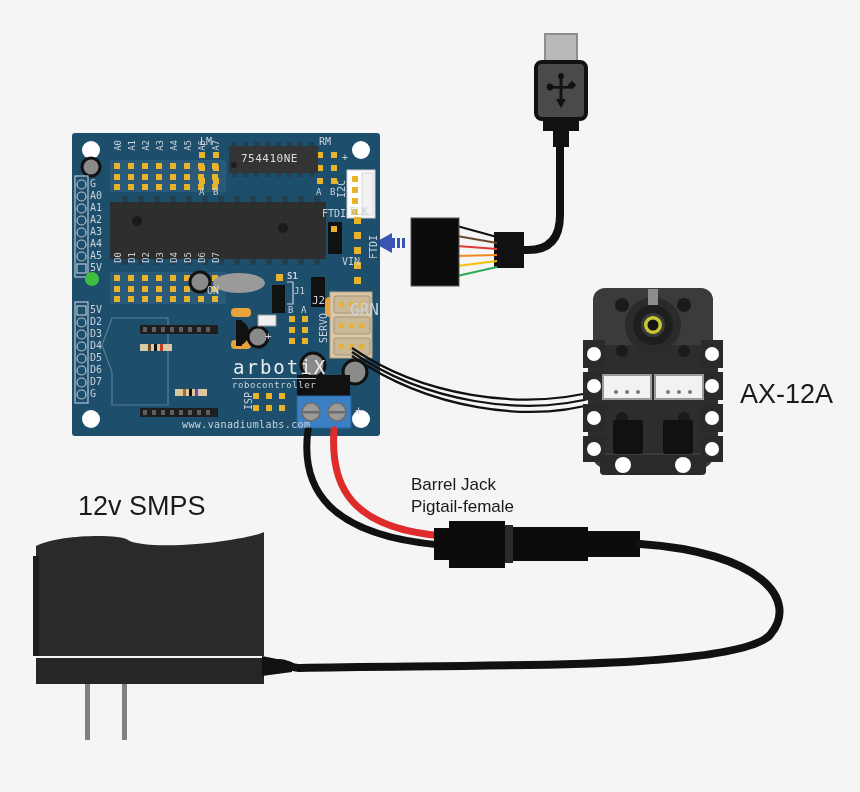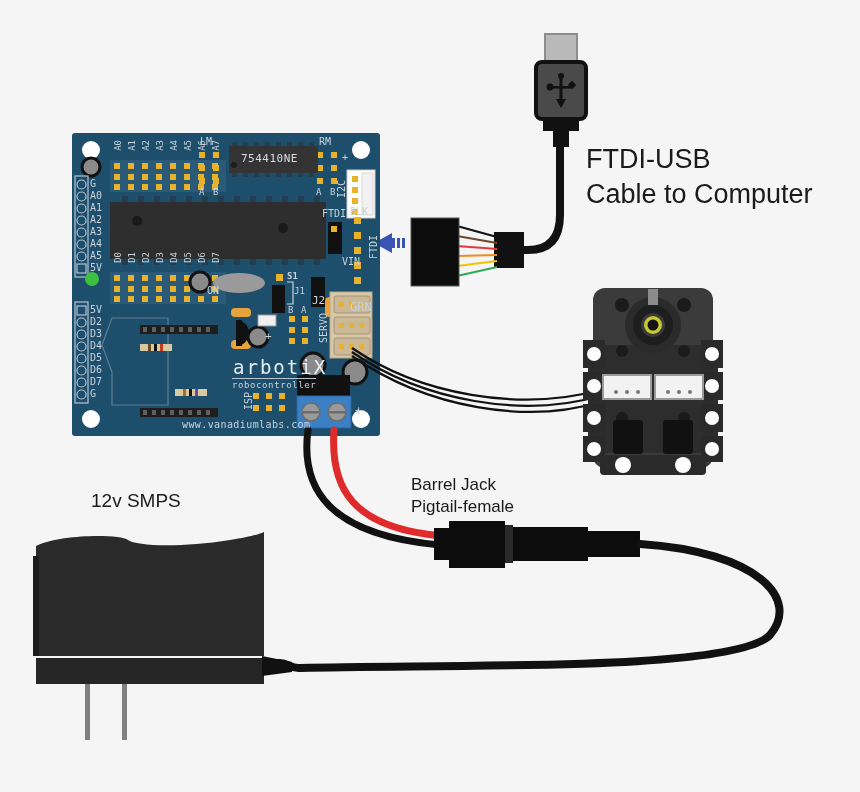--- a/index.html
+++ b/index.html
@@ -14,21 +14,21 @@
   svg.layer{position:absolute;left:0;top:0;width:860px;height:792px;}
   .lbl{
     position:absolute;
     color:#1a1a1a;
     font-family:"Liberation Sans",sans-serif;
     white-space:pre;
     line-height:1.28;
   }
   #label-ftdi-usb{left:586px;top:142px;font-size:27px;}
   #label-ax12a{left:740px;top:377px;font-size:27px;}
-  #label-smps{left:78px;top:489px;font-size:19px;margin-left:13px;}
+  #label-smps{left:78px;top:489px;font-size:27px;}
   #label-barrel{left:411px;top:474px;font-size:17px;}
   .brd-txt{
     position:absolute;color:#c9d3dd;
     font-family:"DejaVu Sans Mono",monospace;
     white-space:pre;user-select:none;
   }
   .vert{writing-mode:vertical-rl;transform:rotate(180deg);}
 </style>
 </head>
 <body>
@@ -531,38 +531,39 @@
     <div class="brd-txt" style="left:342px;top:152px;font-size:10px;">+</div>
     <div class="brd-txt" style="left:265px;top:330px;font-size:11px;">+</div>
     <div class="brd-txt" style="left:355px;top:404px;font-size:12px;">+</div>
 
     <div class="brd-txt" style="left:241px;top:152px;font-size:11px;color:#d9dde0;letter-spacing:0.5px;">754410NE</div>
 
     <div class="brd-txt vert" style="left:336px;top:180px;font-size:10px;">I2C</div>
     <div class="brd-txt" style="left:322px;top:208px;font-size:10px;">FTDI</div>
     <div class="brd-txt" style="left:342px;top:256px;font-size:10px;">VIN</div>
     <div class="brd-txt" style="left:350px;top:206px;font-size:10px;">BLK</div>
-    <div class="brd-txt" style="left:350px;top:300px;font-size:12px;">GRN</div>
+    <div class="brd-txt" style="left:350px;top:300px;font-size:16px;">GRN</div>
     <div class="brd-txt vert" style="left:368px;top:235px;font-size:10px;">FTDI</div>
 
     <div class="brd-txt" style="left:287px;top:271px;font-size:9px;font-weight:bold;">S1</div>
     <div class="brd-txt" style="left:294px;top:286px;font-size:9px;">J1</div>
     <div class="brd-txt" style="left:312px;top:294px;font-size:11px;">J2</div>
     <div class="brd-txt vert" style="left:318px;top:313px;font-size:10px;">SERVO</div>
     <div class="brd-txt" style="left:288px;top:305px;font-size:9px;">B</div>
     <div class="brd-txt" style="left:301px;top:305px;font-size:9px;">A</div>
     <div class="brd-txt vert" style="left:243px;top:392px;font-size:10px;">ISP</div>
     <div class="brd-txt" style="left:207px;top:285px;font-size:10px;">ON</div>
 
     <div style="position:absolute;left:233px;top:356px;color:#e8edf2;font-family:'DejaVu Sans Mono',monospace;font-size:19px;letter-spacing:2px;">arbotiX</div>
     <div style="position:absolute;left:232px;top:378px;width:84px;border-top:1px solid #b9c6d2;"></div>
     <div style="position:absolute;left:232px;top:380px;color:#c9d3dd;font-family:'DejaVu Sans Mono',monospace;font-size:9px;letter-spacing:0.6px;">robocontroller</div>
     <div style="position:absolute;left:182px;top:419px;color:#c9d3dd;font-family:'DejaVu Sans Mono',monospace;font-size:10px;letter-spacing:0.4px;text-align:center;">www.vanadiumlabs.com</div>
   </div>
 
-  <div class="lbl" id="label-ftdi-usb"><span>FTDI-USB</span><br><span>Cable to Computer</span></div>
-
+  <div class="lbl" id="label-ftdi-usb"><br></div>
+
+  <div class="lbl" id="label-ax12a">AX-12A</div>
 
   <div class="lbl" id="label-smps">12v SMPS</div>
 
   <div class="lbl" id="label-barrel"><span>Barrel Jack</span><br><span>Pigtail-female</span></div>
 
 </div>
 
 </body></html>

